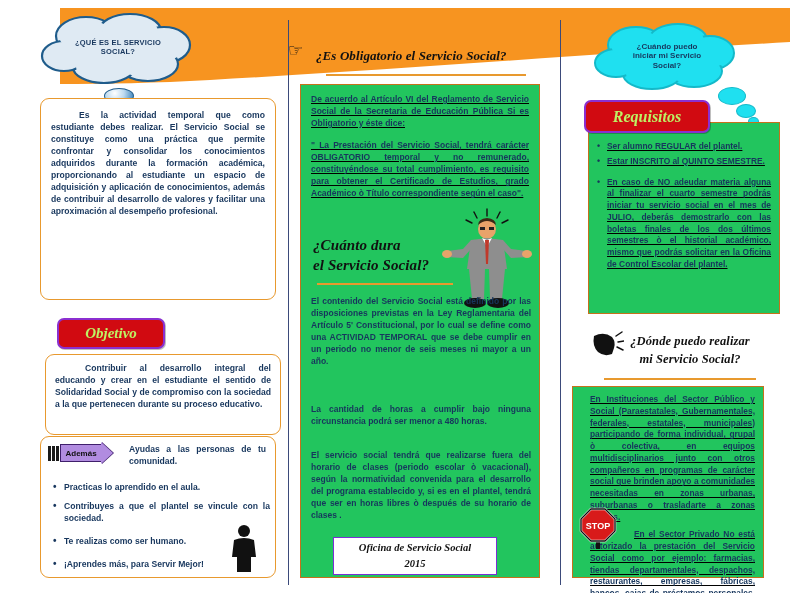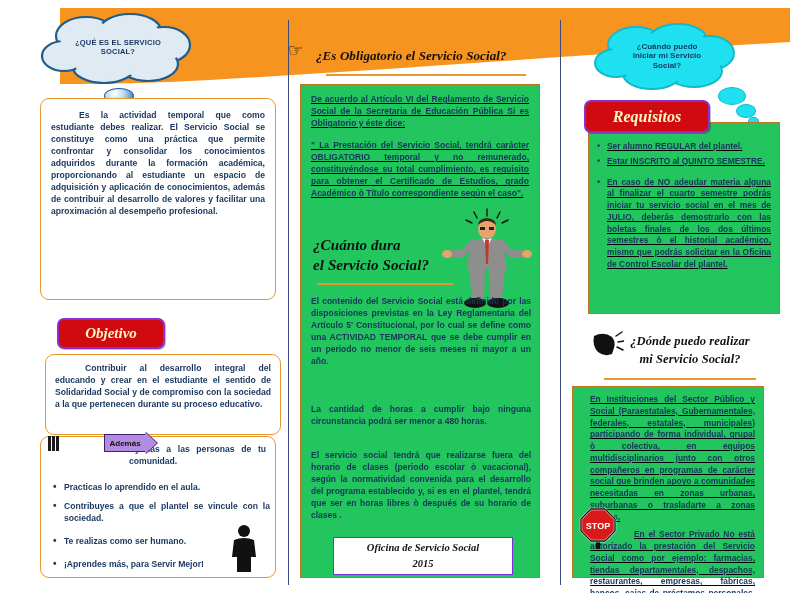--- a/index.html
+++ b/index.html
@@ -63,21 +63,21 @@
   .script-head{
     font-family:"Liberation Serif",serif;font-style:italic;font-weight:bold;
     color:#111;letter-spacing:.1px;
   }
   .rule{height:1.6px;background:#E8992E;}
 
   
   .plaque{
     position:absolute;background:#D10A11;border:2.4px solid #8B2FD0;border-radius:7px;
     display:flex;align-items:center;justify-content:center;
-    color:#fef9c3;font-family:"Liberation Serif",serif;font-style:italic;font-weight:bold;
+    color:#bef264;font-family:"Liberation Serif",serif;font-style:italic;font-weight:bold;
     box-shadow:1px 1px 0 rgba(0,0,0,.25);
   }
 
   
   .arrow-banner{position:absolute;display:flex;align-items:center;}
   .arrow-bars{display:flex;gap:1.5px;margin-right:1px;}
   .arrow-bars i{display:block;width:2.5px;height:15px;background:#1a1a1a;}
   .arrow-shape{
     position:relative;background:#B18CE0;border:1.3px solid #3f1f6b;
     height:16px;display:flex;align-items:center;padding:0 4px 0 5px;
@@ -201,21 +201,21 @@
         <li style="margin-top:11px;">Te realizas como ser humano.</li>
         <li style="margin-top:11px;">¡Aprendes más, para Servir Mejor!</li>
       </ul>
 
       <svg class="clip" style="left:186px;top:86px;" width="34" height="50" viewBox="0 0 34 50">
         <circle cx="17" cy="8" r="6" fill="#111"></circle>
         <path d="M7,17 Q17,13 27,17 L29,34 L24,34 L24,49 L10,49 L10,34 L5,34 Z" fill="#111"></path>
       </svg>
     </div>
 
-    <div class="arrow-banner" style="left:14px;top:434px;gap:44px;">
+    <div class="arrow-banner" style="left:14px;top:444px;">
       <span class="arrow-bars">
         <i></i>
           <i></i>
           <i></i>
       </span>
       <span class="arrow-shape">
         <span>Además</span>
         <span class="arrow-head"></span>
       </span>
     </div>
@@ -264,21 +264,21 @@
         <div>el Servicio Social?</div>
       </div>
       <div class="rule" style="position:absolute;left:16px;top:198px;width:136px;"></div>
 
       <div class="mid-text" style="position:absolute;left:10px;top:210px;width:220px;">El contenido del Servicio Social está definido por las disposiciones previstas en la Ley Reglamentaria del Artículo 5' Constitucional, por lo cual se define como una ACTIVIDAD TEMPORAL que se debe cumplir en un periodo no menor de seis meses ni mayor a un año.</div>
 
       <div class="mid-text" style="position:absolute;left:10px;top:318px;width:220px;">La cantidad de horas a cumplir bajo ninguna circunstancia podrá ser menor a 480 horas.</div>
 
       <div class="mid-text" style="position:absolute;left:10px;top:364px;width:220px;">El servicio social tendrá que realizarse fuera del horario de clases (periodo escolar ò vacacional), según la normatividad convenida para el desarrollo del programa establecido y, si es en el plantel, tendrá que ser en horas libres ò después de su horario de clases .</div>
 
-      <div class="purple-box" style="left:32px;top:452px;width:180px;height:38px;">
+      <div class="purple-box" style="left:32px;top:452px;width:164px;height:38px;">
         <span>Oficina de  Servicio Social</span>
         <span>2015</span>
       </div>
     </div>
   </div>
 
   <div class="col" id="col-right">
 
     <div class="sqbox" style="left:2px;top:122px;width:192px;height:192px;margin-left:16px;">
       <ul class="rlist right-text" style="margin:18px 8px 0 8px;">

